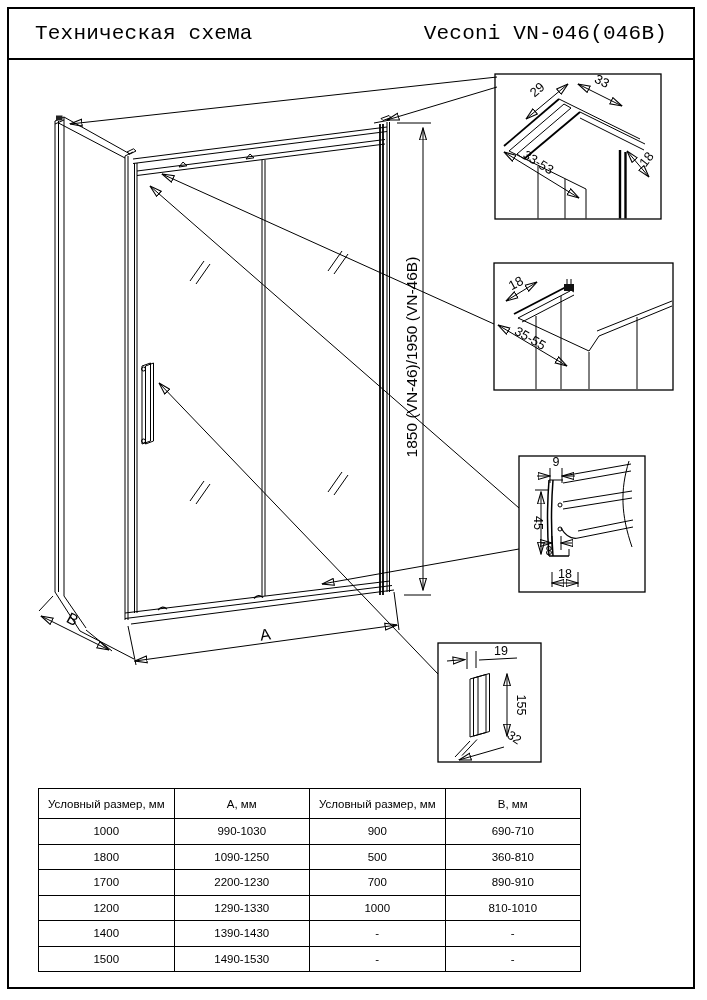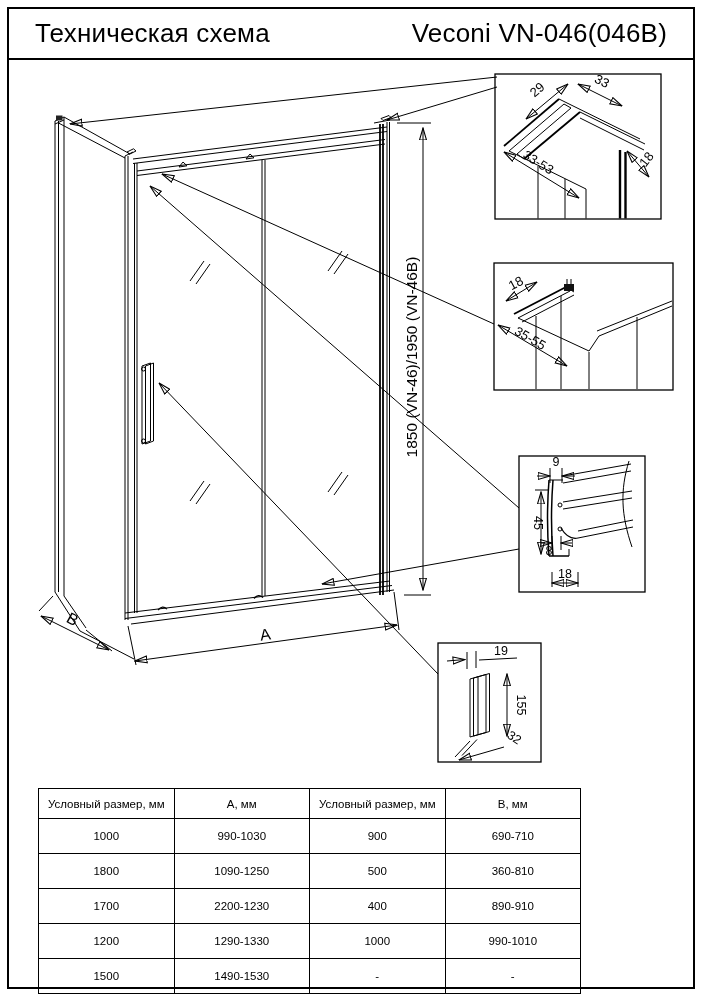--- a/index.html
+++ b/index.html
@@ -3,28 +3,28 @@
 <meta charset="utf-8">
 <style>
   html,body{margin:0;padding:0;background:#fff;}
   .page{position:relative;width:707px;height:1000px;background:#fff;overflow:hidden;
         font-family:"Liberation Sans",sans-serif;color:#000;}
   .page-border{position:absolute;left:7px;top:7px;width:688px;height:982px;
                border:2px solid #000;box-sizing:border-box;}
   .header-band{position:absolute;left:9px;top:9px;width:684px;height:51px;
                border-bottom:2px solid #000;display:flex;align-items:center;
                justify-content:space-between;padding:0 26px;box-sizing:border-box;}
-  .title{font-size:26px;letter-spacing:0.2px;white-space:nowrap;}
+  .title{font-size:21px;letter-spacing:0.2px;white-space:nowrap;font-family:Liberation Mono, monospace;}
   svg{position:absolute;left:0;top:0;}
   svg path, svg line, svg rect.box, svg circle{stroke:#000;fill:none;}
   .dim{font-family:"Liberation Sans",sans-serif;font-size:13px;fill:#000;stroke:none;}
   .dim-sm{font-size:12.5px;}
   .dim-v{font-size:15.5px;}
   .dim-ab{font-size:16px;}
-  .size-table{position:absolute;left:38px;top:788px;width:543px;height:206px;
+  .size-table{position:absolute;left:38px;top:788px;width:543px;height:184px;
               border-collapse:collapse;table-layout:fixed;}
   .size-table th,.size-table td{border:1.5px solid #000;font-size:11.5px;font-weight:normal;
               text-align:center;vertical-align:middle;padding:0;}
   .size-table th{height:29px;}
 </style>
 </head>
 <body>
 
 <div class="page">
   <div class="page-border"></div>
@@ -278,28 +278,34 @@
         </tr>
         <tr>
           <td>1800</td>
           <td>1090-1250</td>
           <td>500</td>
           <td>360-810</td>
         </tr>
         <tr>
           <td>1700</td>
           <td>2200-1230</td>
-          <td>400</td>
+          <td>700</td>
           <td>890-910</td>
         </tr>
         <tr>
           <td>1200</td>
           <td>1290-1330</td>
           <td>1000</td>
-          <td>990-1010</td>
+          <td>810-1010</td>
+        </tr>
+        <tr>
+          <td>1400</td>
+          <td>1390-1430</td>
+          <td>-</td>
+          <td>-</td>
         </tr>
         <tr>
           <td>1500</td>
           <td>1490-1530</td>
           <td>-</td>
           <td>-</td>
         </tr>
       </tbody>
   </table>
 </div>

